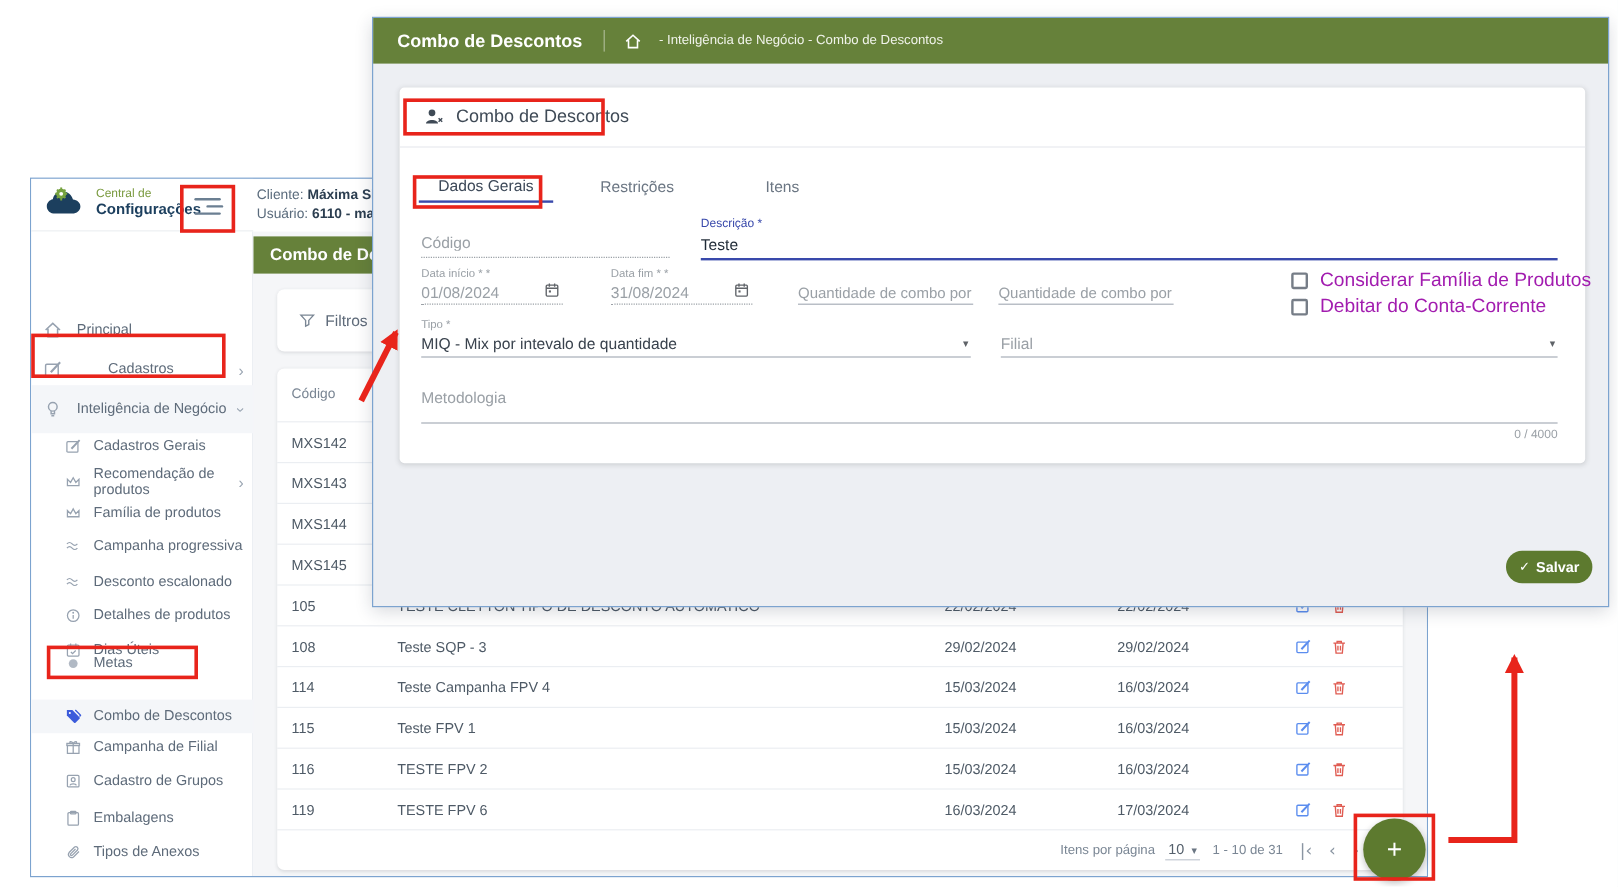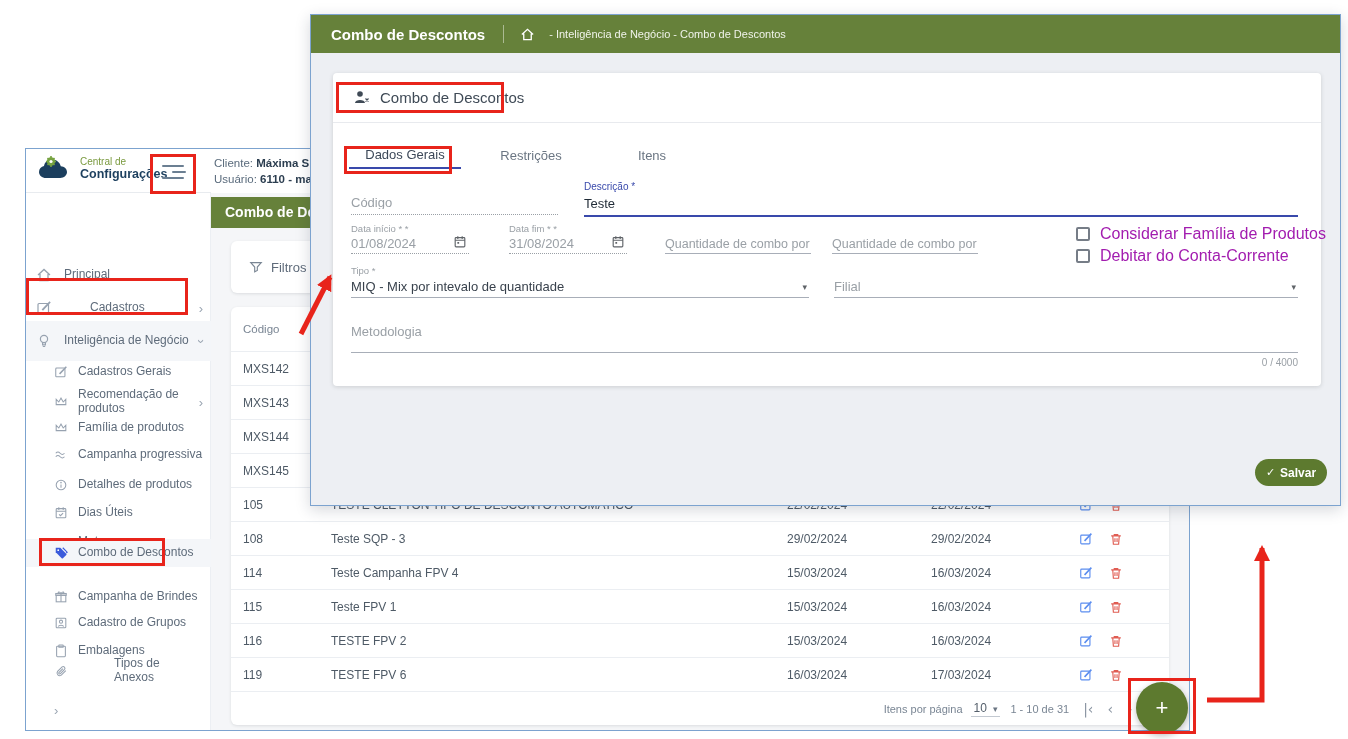--- a/index.html
+++ b/index.html
@@ -45,21 +45,21 @@
   .sidebar div:nth-of-type(5){top:191px;height:36px;}
   .sidebar div:nth-of-type(6){top:221px;}
   .sidebar div:nth-of-type(7){top:248px;}
   .sidebar div:nth-of-type(8){top:278px;}
   .sidebar div:nth-of-type(9){top:306px;}
   .sidebar div:nth-of-type(10){top:335px;}
   .sidebar div:nth-of-type(11){top:346px;justify-content:center;}
   .sidebar div:nth-of-type(12){top:390px;}
   .sidebar div:nth-of-type(13){top:416px;}
   .sidebar div:nth-of-type(14){top:444px;}
-  .sidebar div:nth-of-type(15){top:464px;gap:36px;}
+  .sidebar div:nth-of-type(15){top:475px;}
   .sidebar div:nth-of-type(16){top:503px;}
   .sidebar div:nth-of-type(17){top:531px;}
   .sidebar div:nth-of-type(18){top:552px;}
 
   .filters-card{position:absolute;left:205px;top:92px;width:938px;height:52px;background:#fff;border-radius:6px;
                 box-shadow:0 1px 3px rgba(40,50,60,.12);display:flex;align-items:center;padding-left:18px;
                 color:#5f6b7a;font-size:13px;gap:8px;}
   .filters-card .icon{width:14px;height:14px;color:#7a8694;}
   .table-card{position:absolute;left:205px;top:158px;width:938px;height:418px;background:#fff;border-radius:6px;
               box-shadow:0 1px 3px rgba(40,50,60,.12);}
@@ -244,20 +244,29 @@
         <div class="side-item lvl1">
           <span class="icon ic-waves">
             <svg viewBox="0 0 16 16" fill="none" stroke="currentColor" stroke-width="1.2">
               <path d="M2 6c2-2 3-2 5 0s3 2 5 0M2 10c2-2 3-2 5 0s3 2 5 0"></path>
             </svg>
           </span>
           <span class="lbl">Campanha progressiva</span>
           <span class="chev"></span>
         </div>
         <div class="side-item lvl1">
+          <span class="icon ic-waves">
+            <svg viewBox="0 0 16 16" fill="none" stroke="currentColor" stroke-width="1.2">
+              <path d="M2 6c2-2 3-2 5 0s3 2 5 0M2 10c2-2 3-2 5 0s3 2 5 0"></path>
+            </svg>
+          </span>
+          <span class="lbl">Desconto escalonado</span>
+          <span class="chev"></span>
+        </div>
+        <div class="side-item lvl1">
           <span class="icon ic-info">
             <svg viewBox="0 0 16 16" fill="none" stroke="currentColor" stroke-width="1.2">
               <circle cx="8" cy="8" r="5.5"></circle>
               <path d="M8 7.5V11"></path>
               <circle cx="8" cy="5.3" r=".9" fill="currentColor" stroke="none"></circle>
             </svg>
           </span>
           <span class="lbl">Detalhes de produtos</span>
           <span class="chev"></span>
         </div>
@@ -292,21 +301,21 @@
           <span class="chev"></span>
         </div>
         <div class="side-item lvl1">
           <span class="icon ic-gift">
             <svg viewBox="0 0 16 16" fill="none" stroke="currentColor" stroke-width="1.2">
               <rect x="2.5" y="6" width="11" height="7.5"></rect>
               <rect x="2" y="4" width="12" height="2"></rect>
               <path d="M8 4v9.5M8 4C6 1 3.5 2.5 5.5 4M8 4c2-3 4.5-1.5 2.5 0"></path>
             </svg>
           </span>
-          <span class="lbl">Campanha de Brindes</span>
+          <span class="lbl">Campanha de Filial</span>
           <span class="chev"></span>
         </div>
         <div class="side-item lvl1">
           <span class="icon ic-group">
             <svg viewBox="0 0 16 16" fill="none" stroke="currentColor" stroke-width="1.2">
               <rect x="2.5" y="2.5" width="11" height="11" rx="1"></rect>
               <circle cx="8" cy="6.5" r="1.8"></circle>
               <path d="M5 12c.5-2 5.5-2 6 0"></path>
             </svg>
           </span>

